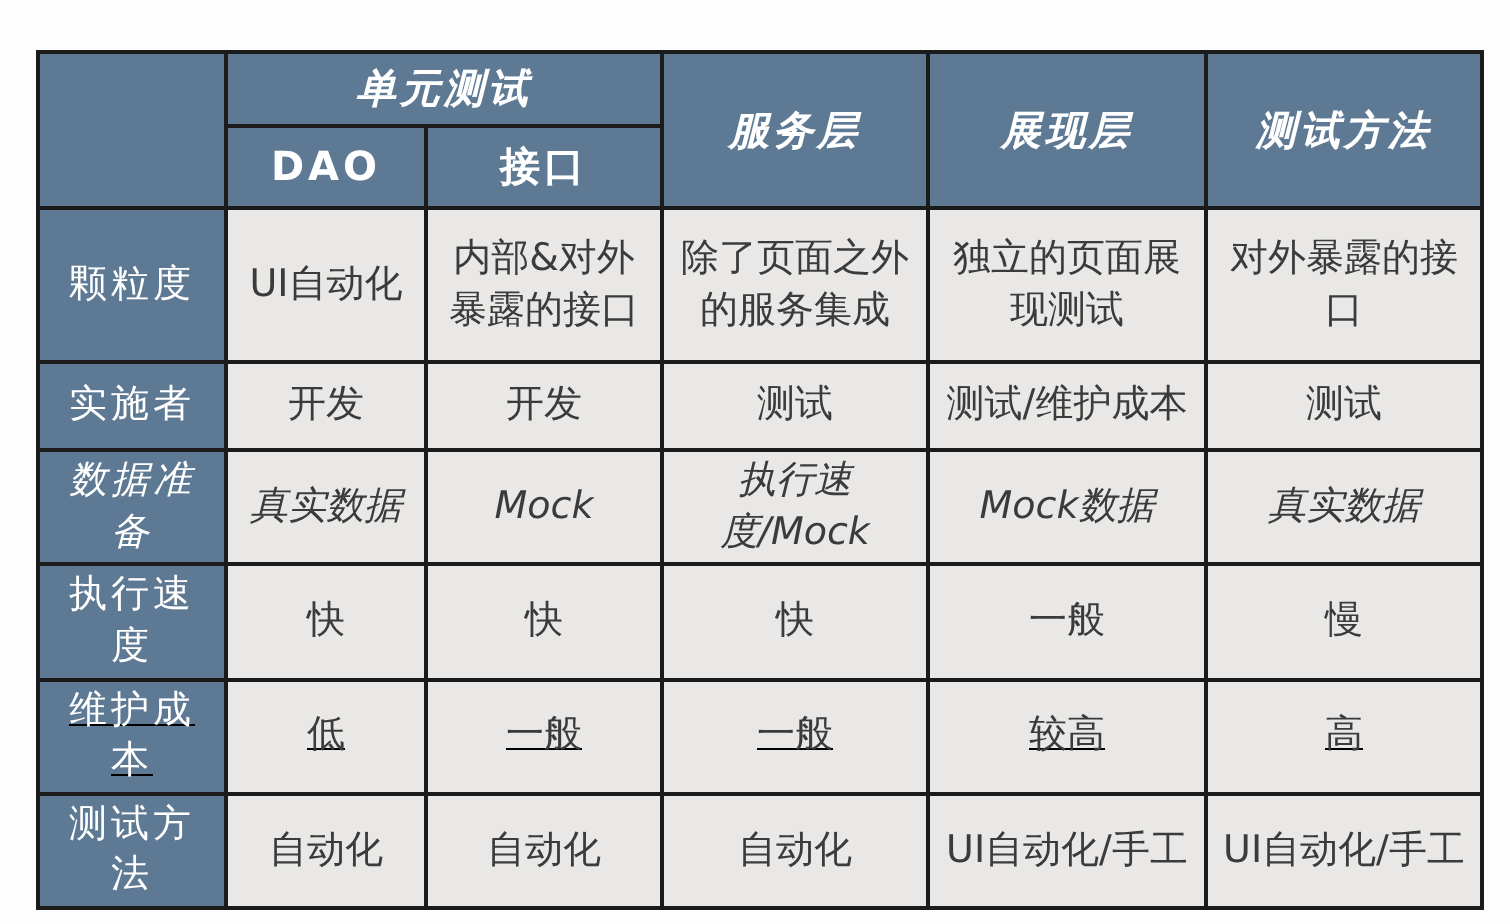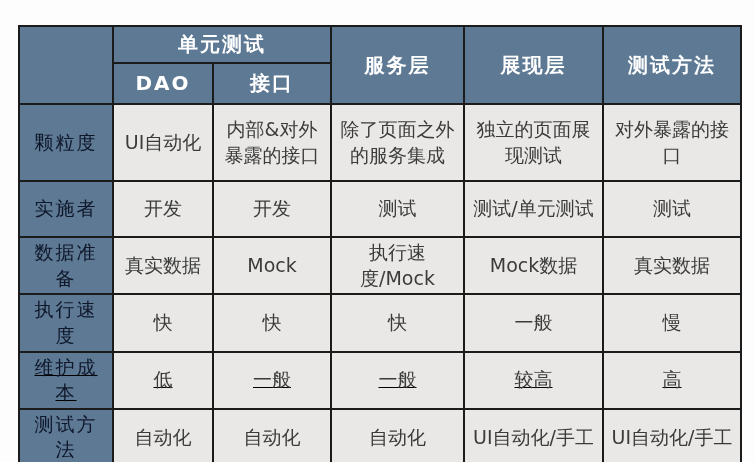--- a/index.html
+++ b/index.html
@@ -37,39 +37,39 @@
   
   th.hdr {
     background: #5d7994;
     color: #ffffff;
     font-weight: bold;
     font-size: 20px;
     letter-spacing: 2px;
   }
   th.rowlabel {
     background: #5d7994;
-    color: #0f172a;
+    color: #ffffff;
     font-weight: normal;
     font-size: 19px;
     letter-spacing: 2px;
   }
   th.corner {
     background: #5d7994;
   }
   td.cell {
     background: #e9e8e6;
     color: #3b3b3b;
     font-size: 19px;
   }
   
-  tr.hr1 { height: 37px; }
+  tr.hr1 { height: 37px; font-style: italic; }
   tr.hr2 { height: 41px; }
   tr.r0  { height: 77px; }
-  tr.r1  { height: 56px; }
-  tr.r2  { height: 56px; }
+  tr.r1  { height: 44px; }
+  tr.r2  { height: 56px; font-style: italic; }
   tr.r3  { height: 51px; }
   tr.r4  { height: 45px; text-decoration: underline; }
   tr.r5  { height: 54px; }
 </style>
 </head>
 <body>
 
 <div class="stage">
   <table class="cmp">
     <colgroup>
@@ -100,21 +100,21 @@
         <td class="cell">内部&amp;对外暴露的接口</td>
         <td class="cell">除了页面之外的服务集成</td>
         <td class="cell">独立的页面展现测试</td>
         <td class="cell">对外暴露的接口</td>
       </tr>
       <tr class="r1">
         <th class="rowlabel">实施者</th>
         <td class="cell">开发</td>
         <td class="cell">开发</td>
         <td class="cell">测试</td>
-        <td class="cell">测试/单元测试</td>
+        <td class="cell">测试/维护成本</td>
         <td class="cell">测试</td>
       </tr>
       <tr class="r2">
         <th class="rowlabel">数据准备</th>
         <td class="cell">真实数据</td>
         <td class="cell">Mock</td>
         <td class="cell">执行速度/Mock</td>
         <td class="cell">Mock数据</td>
         <td class="cell">真实数据</td>
       </tr>

